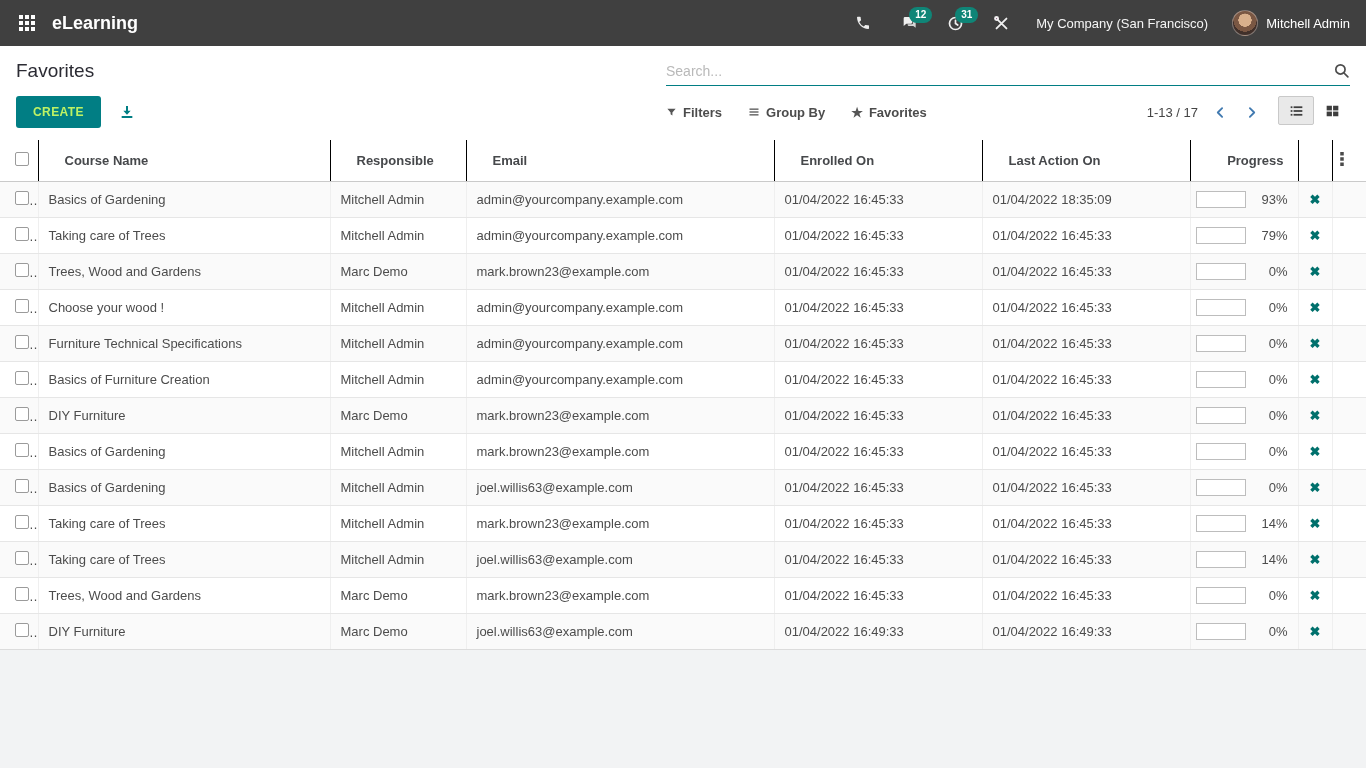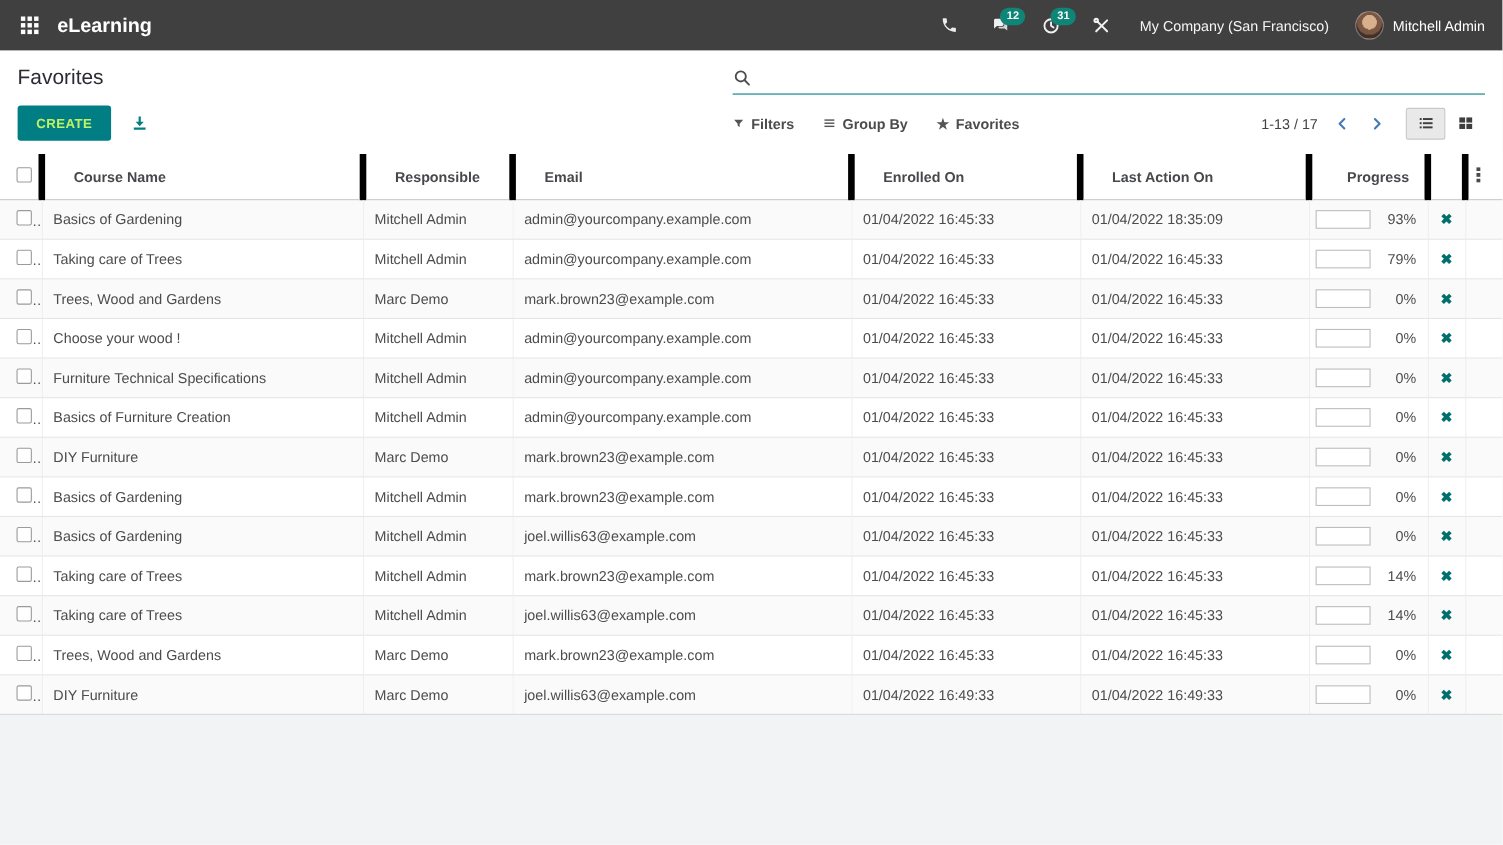--- a/index.html
+++ b/index.html
@@ -27,35 +27,35 @@
 
   
   .control-panel { background:#fff; padding:10px 16px 12px 16px; display:grid; grid-template-columns:1fr 684px; row-gap:10px; }
   .page-title { font-size:19px; color:#2b2b33; font-weight:500; align-self:center; }
   .search-wrap { position:relative; border-bottom:1px solid #017e84; display:flex; align-items:center; height:30px; }
   .search-input { flex:1; border:none; outline:none; font-size:14px; color:#4c4c4c; background:transparent; }
   .search-input::placeholder { color:#b9b9b9; }
   .btn-row { display:flex; align-items:center; gap:18px; }
   .btn-create { background:#017e84; color:#bef264; border:none; font-size:12px; font-weight:700; letter-spacing:.4px; padding:9px 17px; border-radius:3px; cursor:pointer; font-family:inherit; }
   .dl-icon { cursor:pointer; display:flex; }
-  .filters-row { display:flex; align-items:center; font-size:13px; color:#4c4c4c; }
+  .filters-row { display:flex; font-size:13px; color:#4c4c4c; }
   .facet { display:flex; align-items:center; gap:6px; margin-right:26px; cursor:pointer; font-weight:600; color:#4c4c4c; }
   .facet svg, .facet .star { color:#555; }
   .star { font-size:13px; }
   .pager { margin-left:auto; display:flex; align-items:center; gap:14px; }
   .pager-text { font-size:13px; color:#444; }
   .pg-btn { cursor:pointer; display:flex; padding:2px; }
   .switcher { display:flex; margin-left:18px; }
   .sw-btn { width:36px; height:29px; display:flex; align-items:center; justify-content:center; border:1px solid transparent; cursor:pointer; background:transparent; }
   .sw-btn.active { background:#e9e9e9; border-color:#c9c9c9; border-radius:2px; }
 
   
   .listview { background:#fff; }
   table { width:1366px; border-collapse:collapse; table-layout:fixed; font-size:13px; }
-  thead th { font-weight:700; color:#46484b; text-align:left; padding:12px 26px; border-bottom:1px solid #cacaca; border-right:6px solid #000000; background:#fff; white-space:nowrap; }
+  thead th { font-weight:700; color:#46484b; text-align:left; padding:12px 26px; border-bottom:1px solid #cacaca; border-right:1px solid #000000; background:#fff; white-space:nowrap; }
   thead th:last-child { border-right:none; }
   tbody td { padding:9px 10px; border-bottom:1px solid #e6e6e6; border-right:1px solid #efefef; white-space:nowrap; overflow:hidden; text-overflow:ellipsis; color:#4c4c4c; height:34px; }
   tbody td:last-child { border-right:none; }
   tbody tr:nth-child(odd) { background:#fafafa; }
   tbody tr { cursor:pointer; }
   th.cb-col, td.cb-col { padding-left:15px; width:38px; }
   .cb { width:14px; height:14px; border:1px solid #9b9b9b; border-radius:2px; background:#fff; display:inline-block; cursor:pointer; }
   th.num { text-align:right; padding-right:14px; }
   .progress-cell { display:flex; align-items:center; justify-content:flex-end; gap:10px; }
   .pbar { width:50px; height:17px; background:#fff; border:1px solid #bdbdbd; flex:0 0 auto; }
@@ -117,20 +117,21 @@
       <span class="avatar"></span>
       <span>Mitchell Admin</span>
     </div>
   </div>
 </header>
 
 <section class="control-panel">
   <h1 class="page-title">Favorites</h1>
 
   <div class="search-wrap">
+    <input class="search-input" type="text" placeholder="Search..." style="">
     <span style="display:flex;cursor:pointer;">
       <svg width="17" height="17" viewBox="0 0 24 24" fill="none" stroke="#4c4c4c" stroke-width="2.4" stroke-linecap="round">
           <circle cx="10.5" cy="10.5" r="6.5"></circle>
           <path d="M15.5 15.5L21 21"></path>
         </svg>
     </span>
   </div>
 
   <div class="btn-row">
     <button class="btn-create">CREATE</button>

